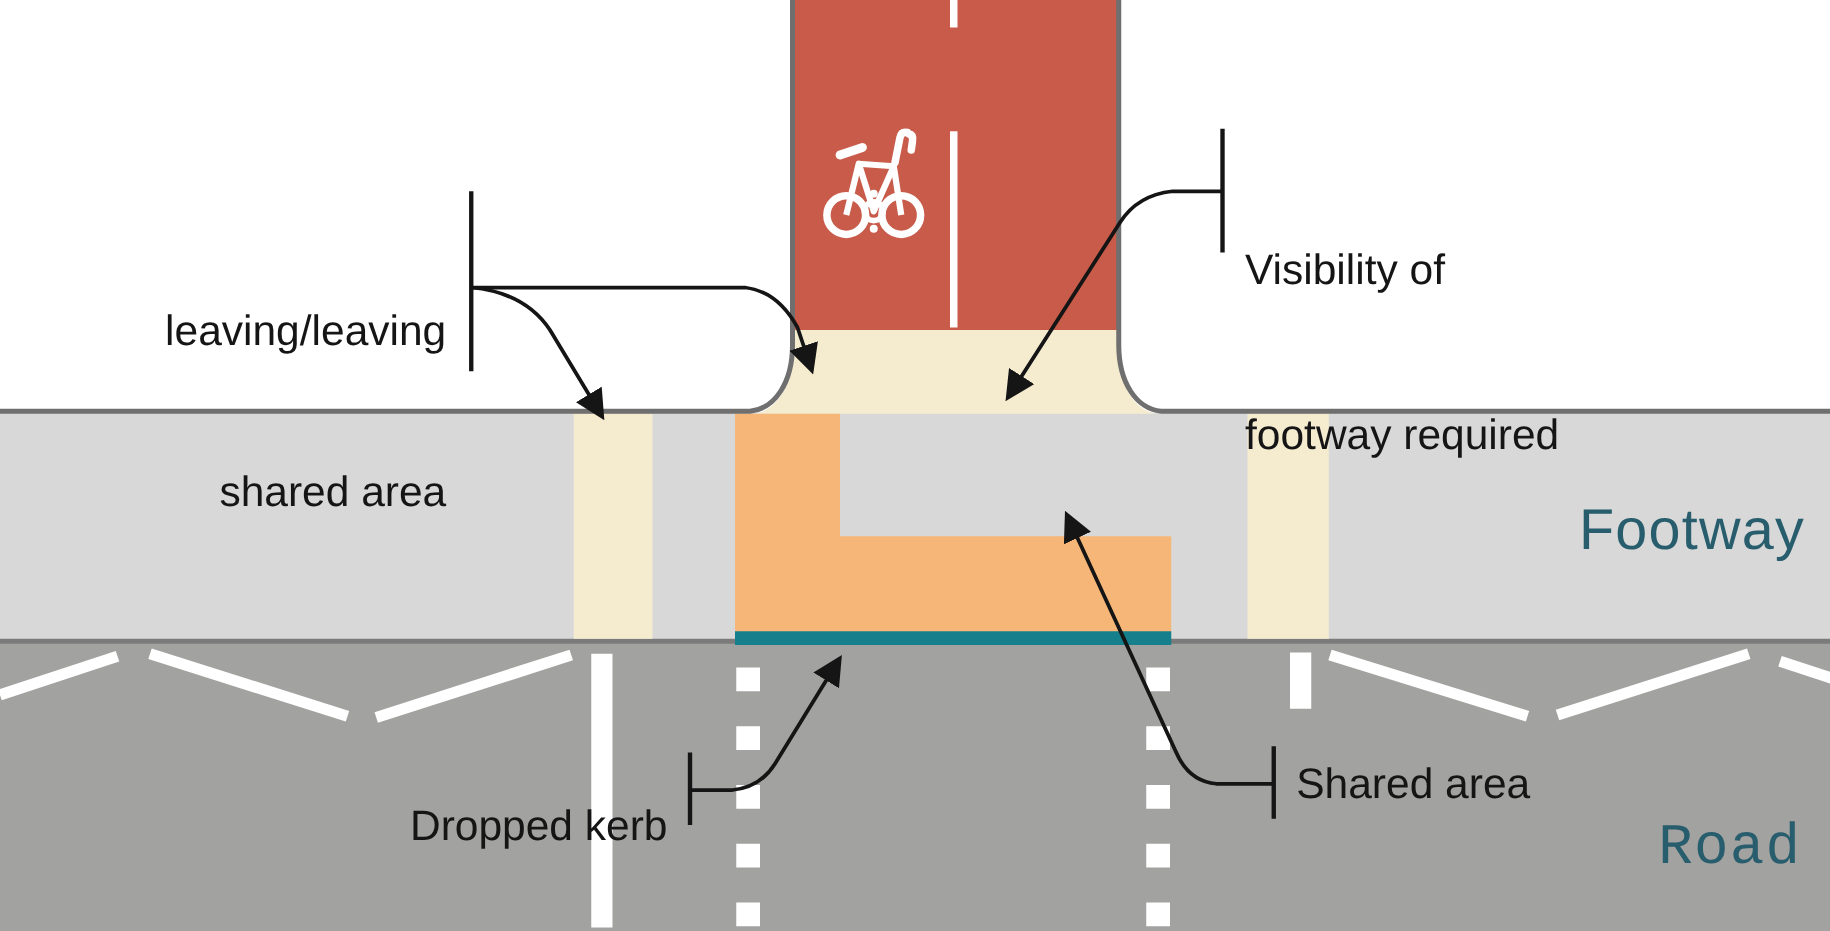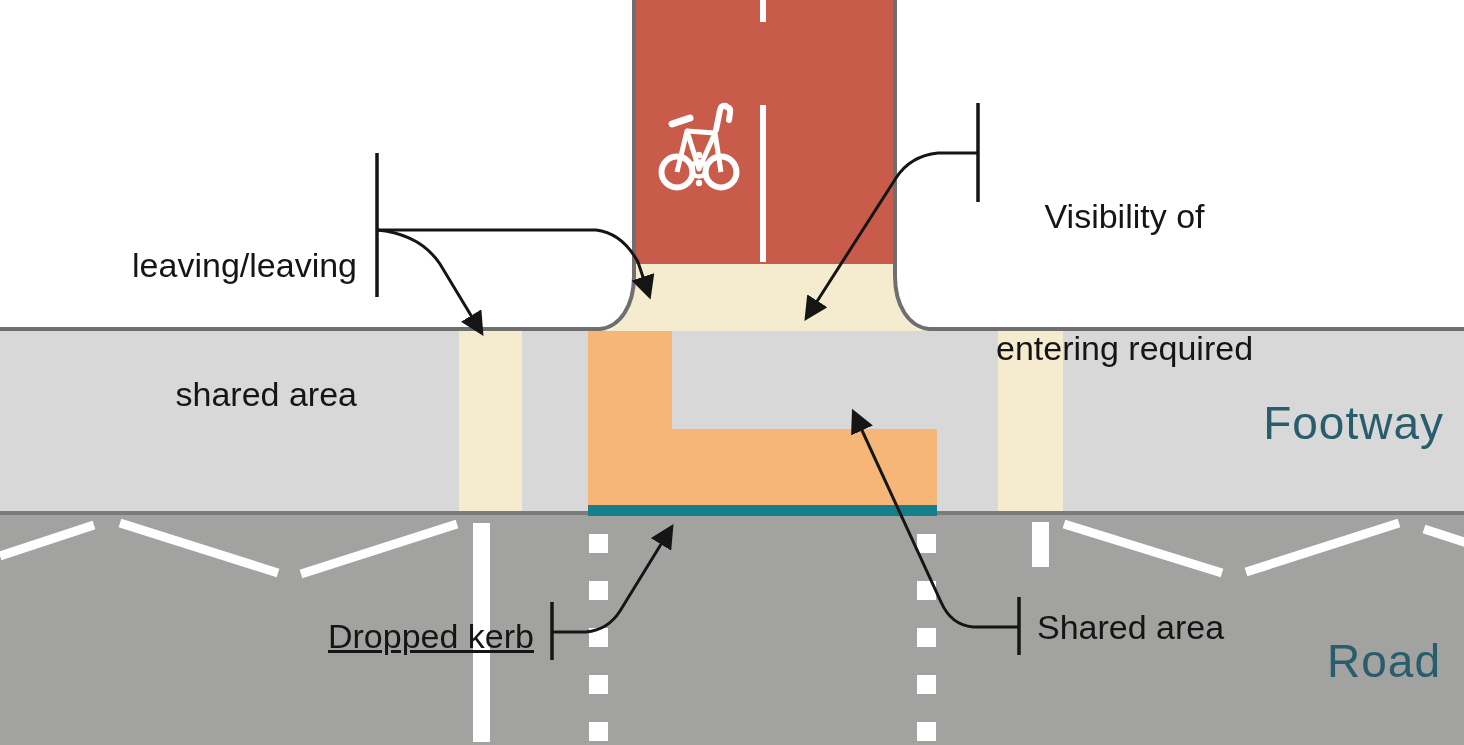--- a/index.html
+++ b/index.html
@@ -26,21 +26,20 @@
   .stroke-leader { stroke: var(--annotation_black); stroke-width:3; fill:none; }
   .stroke-bar    { stroke: var(--annotation_black); stroke-width:3.5; fill:none; }
   .bike          { stroke: var(--marking_white); fill:none; }
 
   .ann {
     position:absolute;
     color: var(--annotation_black);
     font-size: 34px;
     line-height: 43px;
     white-space: pre;
-    text-align: center;
   }
   .ann.right { text-align: right; }
   .zone {
     position:absolute;
     color: var(--zone_label_teal);
     font-size: 46px;
     line-height: 50px;
     letter-spacing: 1px;
     white-space: pre;
   }
@@ -142,24 +141,24 @@
     </g>
   </svg>
 
   <div class="ann right" style="right:1107px; top:158px;">
     <div>leaving/leaving</div>
     <div>shared area</div>
   </div>
 
   <div class="ann" style="left:996px; top:106px; line-height:44px;">
     <div>Visibility of</div>
-    <div>entering required</div>
+    <div>footway required</div>
   </div>
 
-  <div class="ann right" style="right:930px; top:615px;text-decoration:underline;">Dropped kerb</div>
+  <div class="ann right" style="right:930px; top:640px;">Dropped kerb</div>
 
   <div class="ann" style="left:1037px; top:606px;">Shared area</div>
 
   <div class="zone" style="right:20px; top:398px;">Footway</div>
 
-  <div class="zone" style="right:23px; top:636px;">Road</div>
+  <div class="zone" style="right:23px; top:653px;font-family:Liberation Mono, monospace;">Road</div>
 
 </div>
 
 </body></html>

